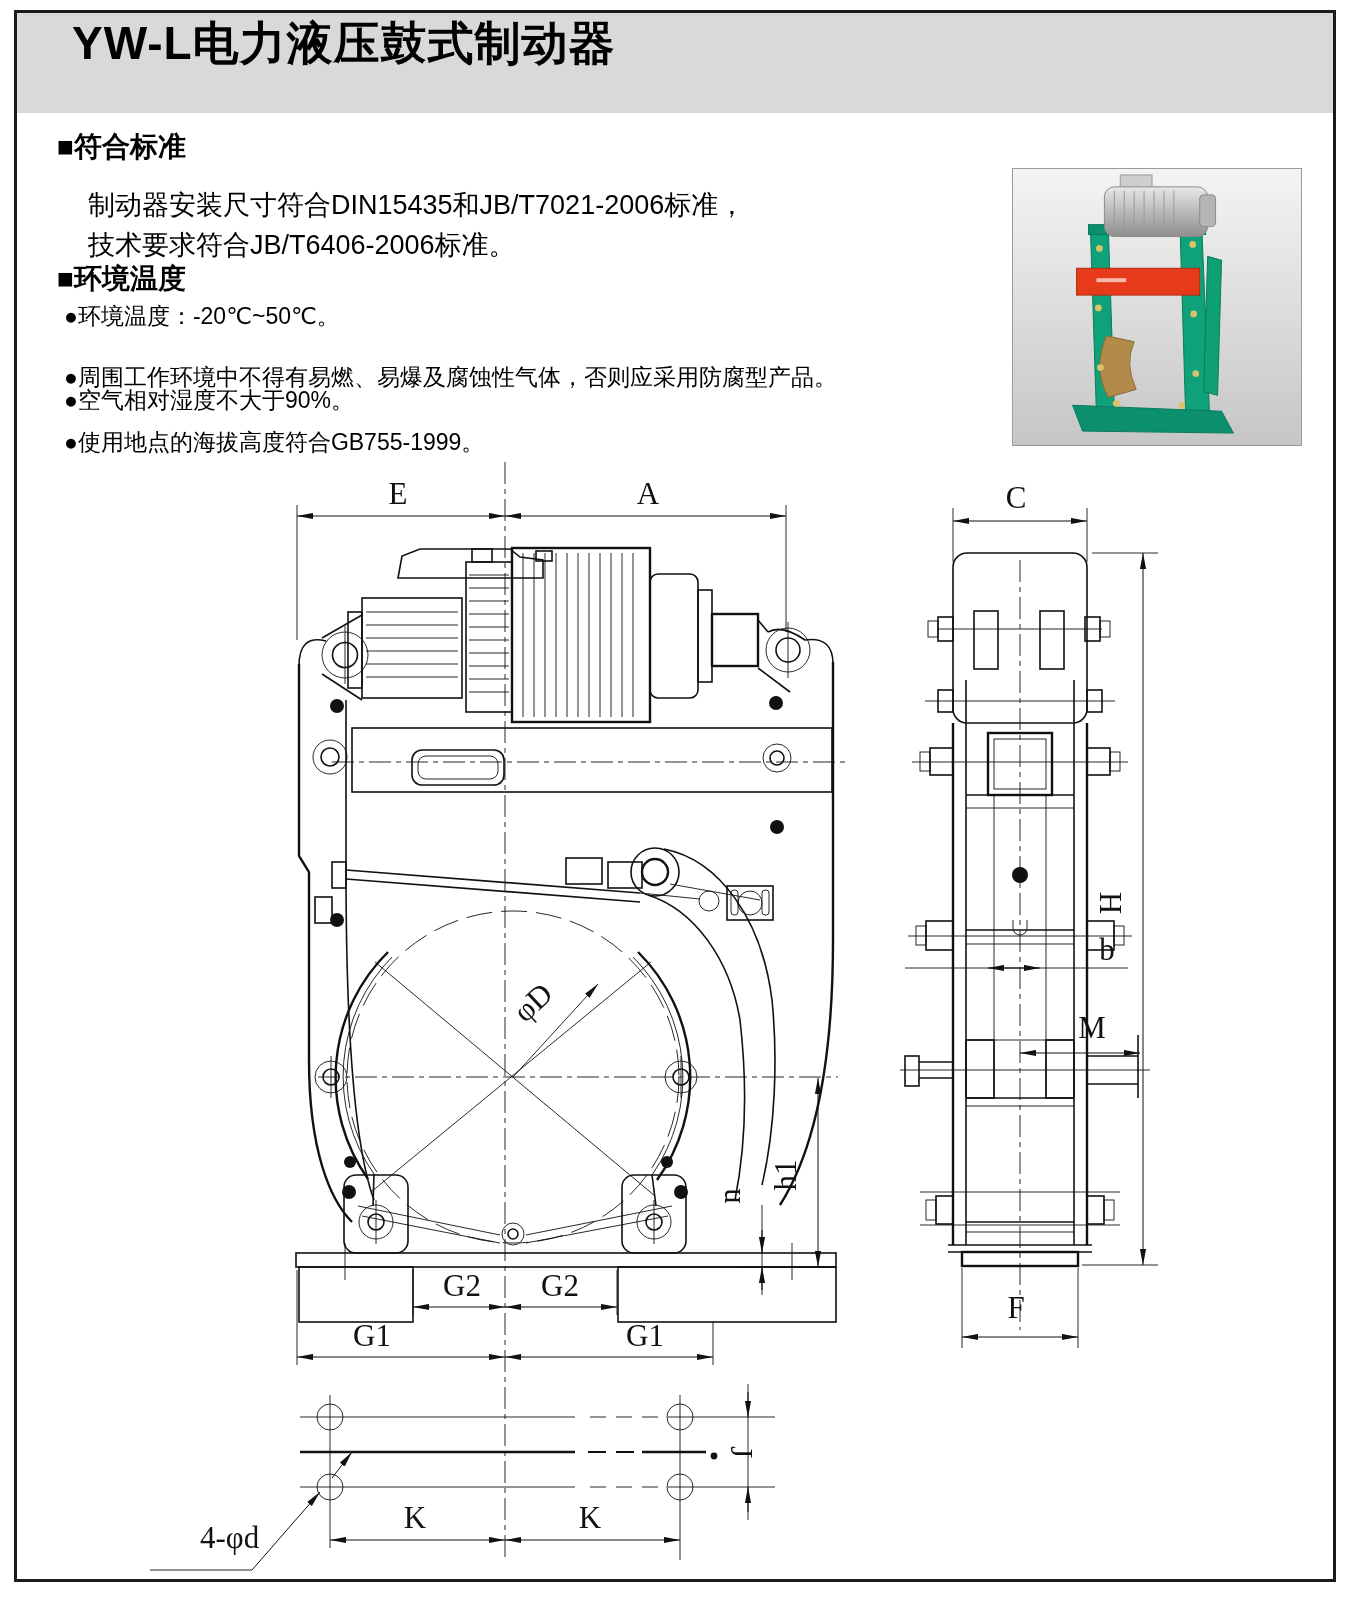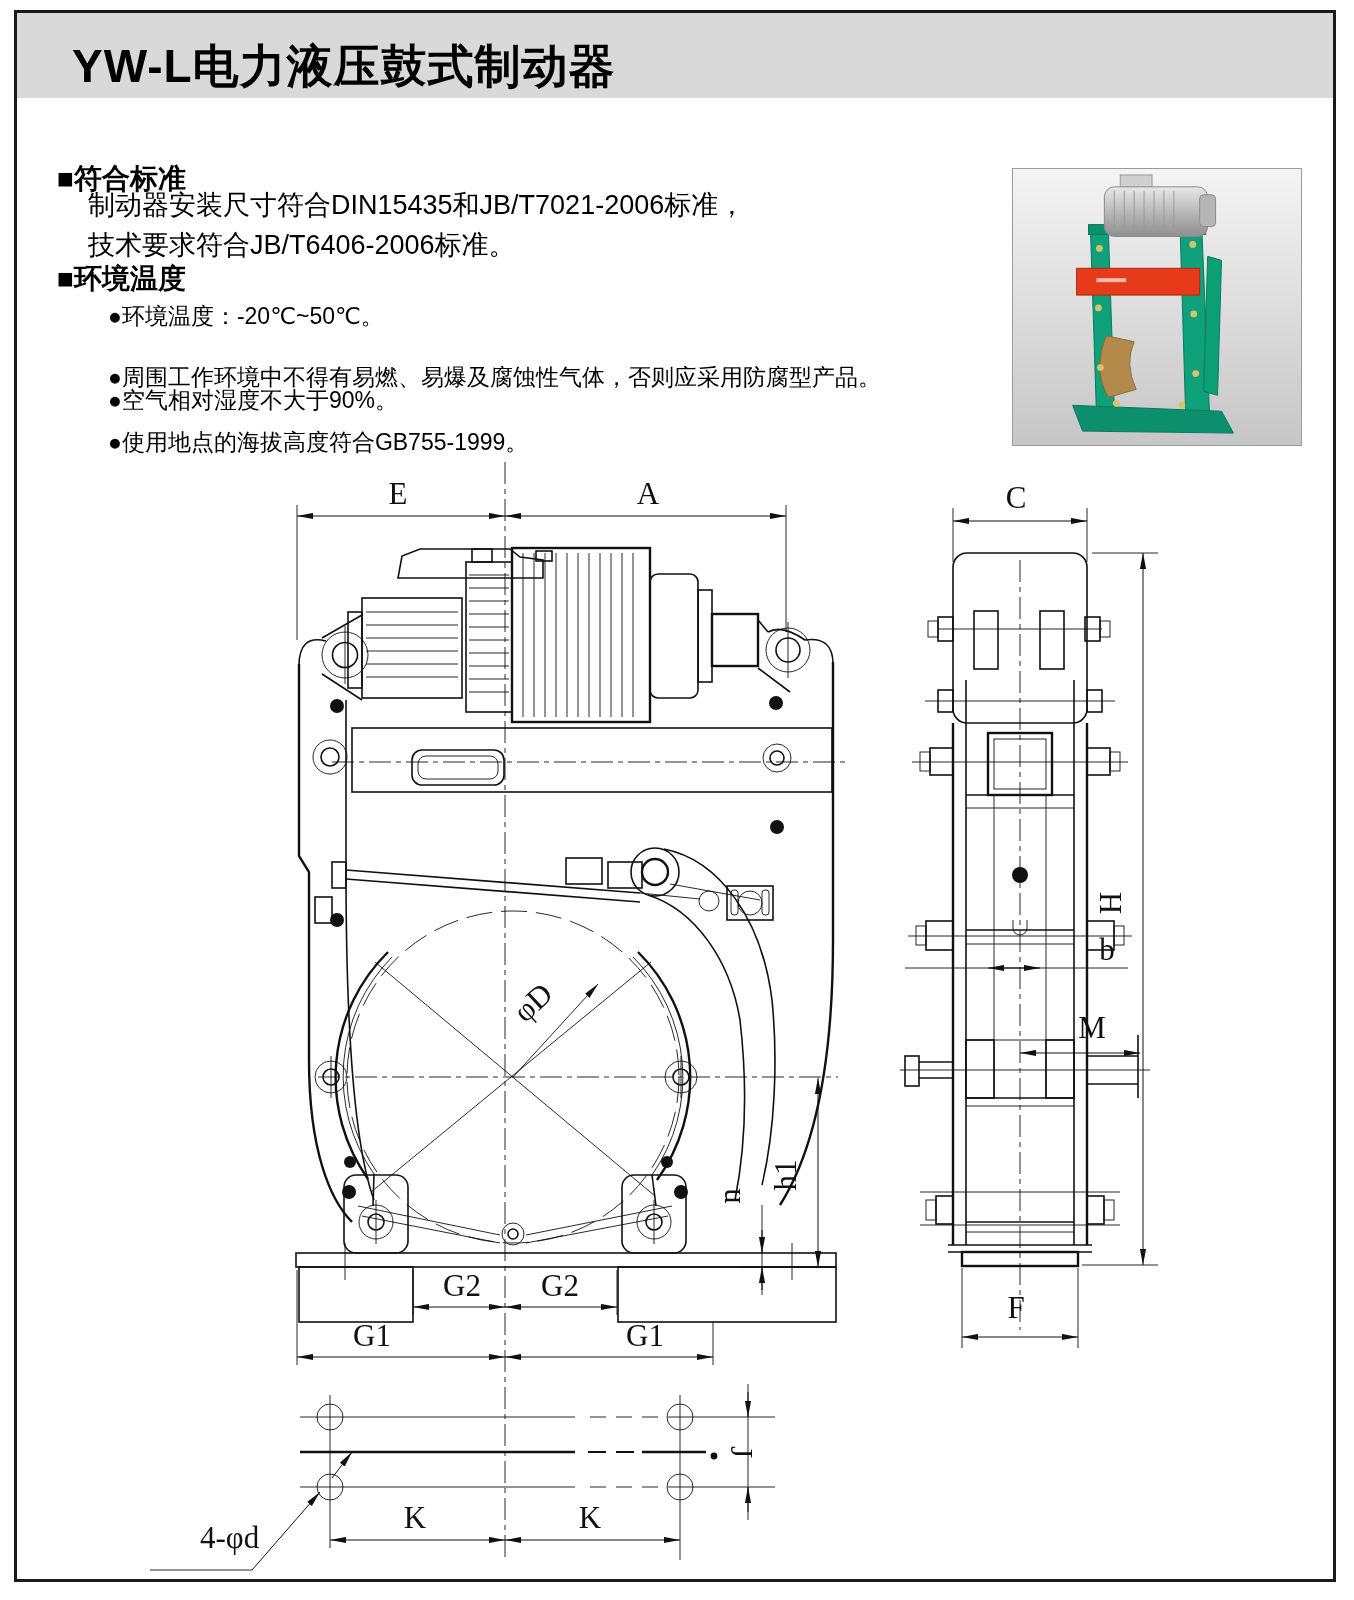--- a/index.html
+++ b/index.html
@@ -6,34 +6,34 @@
   body{
     width:1354px;height:1600px;position:relative;background:#ffffff;
     font-family:"Liberation Sans","DejaVu Sans",sans-serif;color:#000;
     overflow:hidden;
   }
   .page-border{
     position:absolute;left:14px;top:10px;width:1322px;height:1572px;
     border:3px solid #1b1b1b;box-sizing:border-box;pointer-events:none;
   }
   .header-bar{
-    position:absolute;left:17px;top:13px;width:1316px;height:85px;
-    background:#d9d9d9;display:flex;align-items:flex-end;
+    position:absolute;left:17px;top:13px;width:1316px;height:100px;
+    background:#d9d9d9;display:flex;align-items:flex-start;
   }
   .page-title{
     font-size:46px;font-weight:bold;letter-spacing:1px;padding-left:55px;
   }
   .sec-heading{
     position:absolute;left:57px;font-size:28px;font-weight:bold;white-space:nowrap;
   }
   .body-line{
     position:absolute;left:88px;font-size:27px;white-space:nowrap;
   }
   .cond-line{
-    position:absolute;left:64px;font-size:23px;white-space:nowrap;margin-left:44px;
+    position:absolute;left:64px;font-size:23px;white-space:nowrap;
   }
   .photo-box{
     position:absolute;left:1012px;top:168px;width:290px;height:278px;
     border:1px solid #9a9a9a;box-sizing:border-box;
   }
   .photo-box svg{display:block;width:100%;height:100%;}
   .drawing-svg{position:absolute;left:0;top:455px;}
 
   
   .thk{stroke:#111;stroke-width:2.4;fill:none;}
@@ -49,21 +49,21 @@
 </style>
 </head>
 <body>
 
 <div class="page-border"></div>
 
 <div class="header-bar">
   <div class="page-title">YW-L电力液压鼓式制动器</div>
 </div>
 
-<div class="sec-heading" style="top:160px">■符合标准</div>
+<div class="sec-heading" style="top:128px">■符合标准</div>
 <div class="body-line" style="top:187px">制动器安装尺寸符合DIN15435和JB/T7021-2006标准，</div>
 <div class="body-line" style="top:227px">技术要求符合JB/T6406-2006标准。</div>
 
 <div class="sec-heading" style="top:260px">■环境温度</div>
 <div class="cond-line" style="top:301px">●环境温度：-20℃~50℃。</div>
 <div class="cond-line" style="top:362px">●周围工作环境中不得有易燃、易爆及腐蚀性气体，否则应采用防腐型产品。</div>
 <div class="cond-line" style="top:385px">●空气相对湿度不大于90%。</div>
 <div class="cond-line" style="top:427px">●使用地点的海拔高度符合GB755-1999。</div>
 
 <div class="photo-box">

